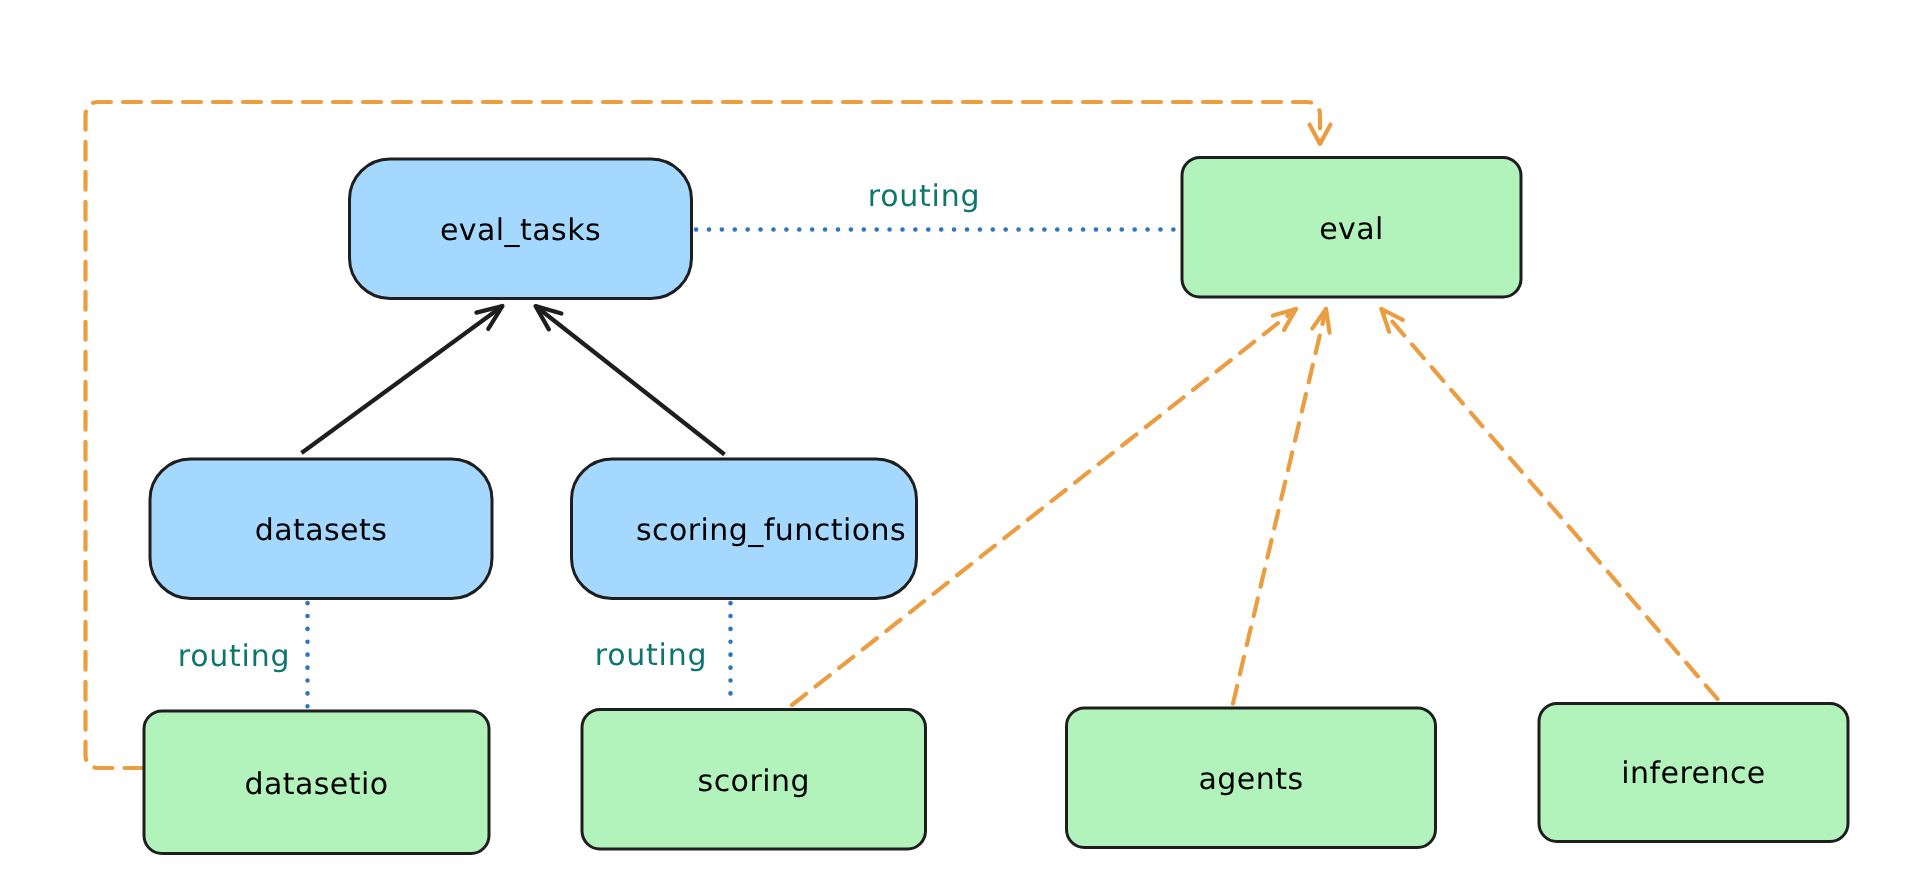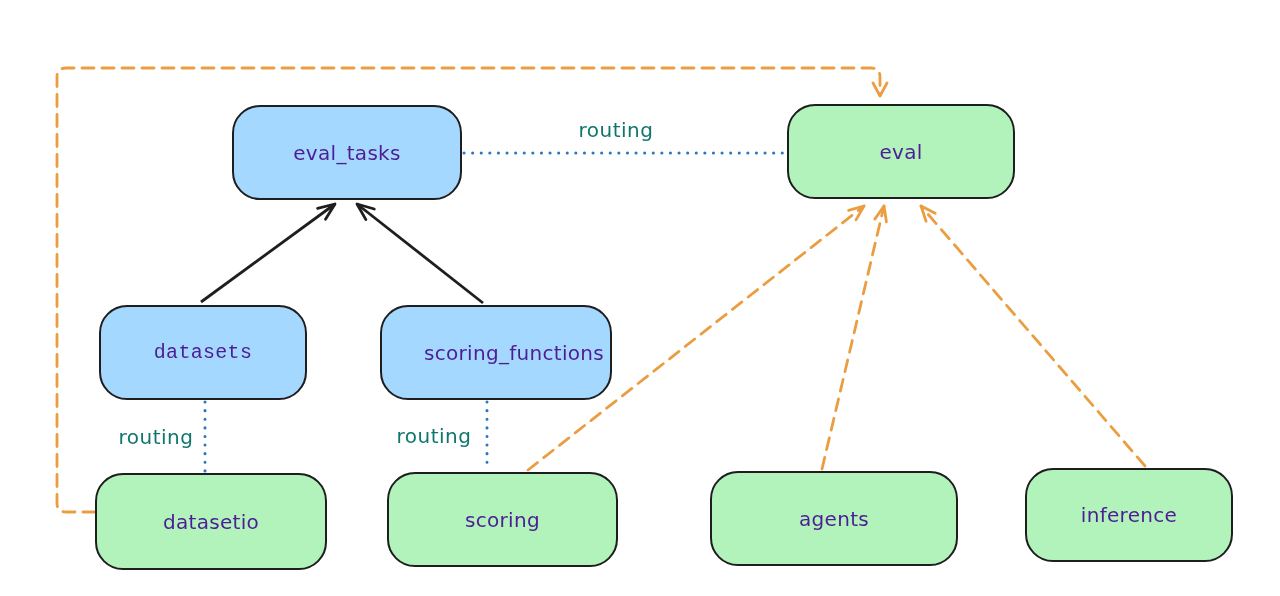--- a/index.html
+++ b/index.html
@@ -22,27 +22,27 @@
     height: 596px;
   }
   .node {
     position: absolute;
     display: flex;
     align-items: center;
     justify-content: center;
     border: 2.5px solid #1e1e1e;
     border-radius: 28px;
     box-sizing: border-box;
-    color: #4c1d95;
+    color: #000000;
     font-size: 20px;
     letter-spacing: 0.3px;
     cursor: default;
   }
   .node.blue  { background: #a5d8ff; }
-  .node.green { background: #b2f2bb; }
+  .node.green { background: #b2f2bb; border-radius: 13px; }
 
   .edge-label {
     position: absolute;
     transform: translate(-50%, -50%);
     color: #0f766e;
     font-size: 20px;
     font-weight: 500;
     letter-spacing: 0.5px;
     white-space: nowrap;
   }
@@ -91,21 +91,21 @@
   </svg>
 
   <div class="node blue" style="left:232px; top:105px; width:230px; height:95px;">
     <span>eval_tasks</span>
   </div>
 
   <div class="node green" style="left:787px; top:104px; width:228px; height:95px;">
     <span>eval</span>
   </div>
 
-  <div class="node blue" style="left:99px; top:305px; width:208px; height:95px;font-family:Liberation Mono, monospace;">
+  <div class="node blue" style="left:99px; top:305px; width:230px; height:95px;">
     <span>datasets</span>
   </div>
 
   <div class="node blue" style="left:380px; top:305px; width:232px; height:95px;padding-left:36px;">
     <span>scoring_functions</span>
   </div>
 
   <div class="node green" style="left:95px; top:473px; width:232px; height:97px;">
     <span>datasetio</span>
   </div>

